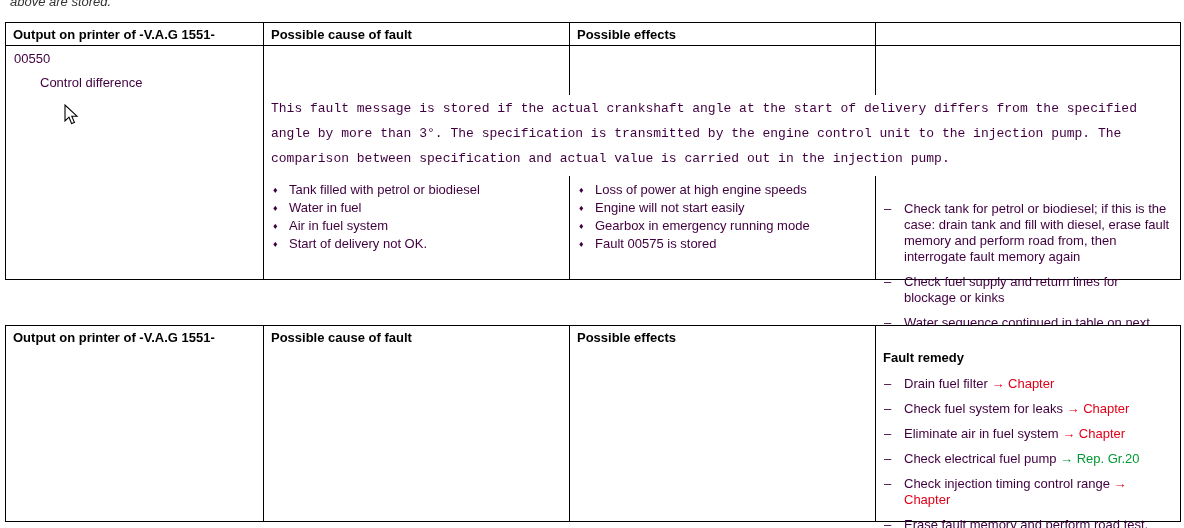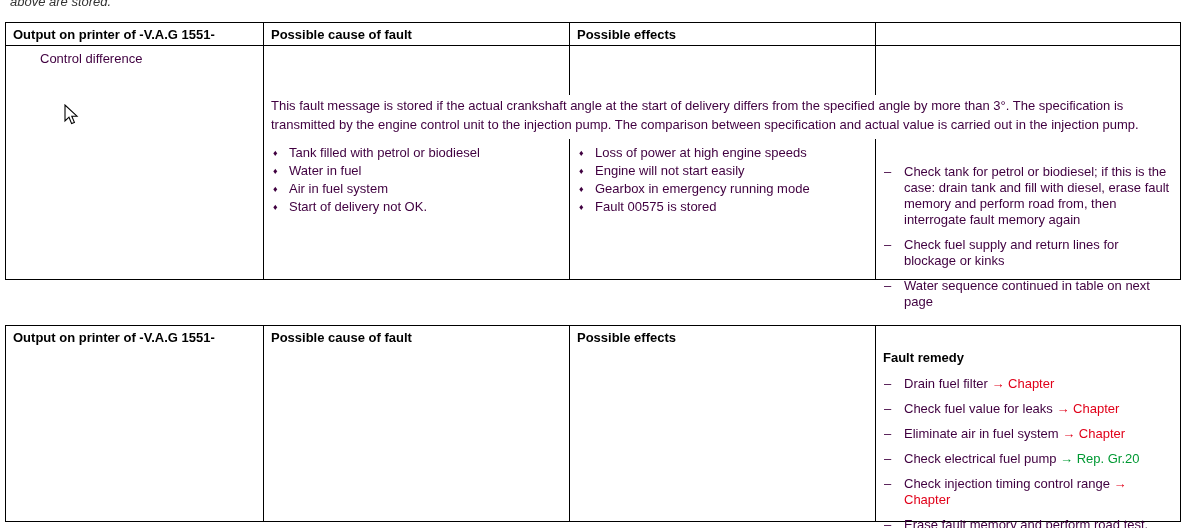--- a/index.html
+++ b/index.html
@@ -19,21 +19,21 @@
   .hdr-cell{box-sizing:border-box;border-right:1px solid #000;padding:4px 6px 0 7px;font-weight:bold;color:#000;white-space:nowrap;overflow:hidden;}
   .w1{width:258px;}.w2{width:306px;}.w3{width:306px;}.w4{flex:1;border-right:none !important;margin-top:20px;}
 
   .t1-body{flex:1;display:flex;min-height:0;}
   .t1-col1{width:258px;box-sizing:border-box;border-right:1px solid #000;padding:6px 6px 0 8px;}
   .t1-col1 .line{line-height:14px;margin-bottom:10px;}
   .t1-col1 .indent{padding-left:26px;}
   .t1-right{flex:1;display:flex;flex-direction:column;min-width:0;}
   .t1-strip{height:49px;display:flex;flex:0 0 auto;}
   .strip-cell{box-sizing:border-box;border-right:1px solid #000;}
-  .t1-desc{padding:1px 16px 5px 7px;line-height:19px;}
+  .t1-desc{padding:1px 16px 5px 7px;line-height:25px;font-family:Liberation Mono, monospace;}
   .t1-lists{flex:1;display:flex;min-height:0;}
   .list-cell{box-sizing:border-box;border-right:1px solid #000;padding:5px 4px 0 7px;}
 
   ul{margin:0;padding:0;list-style:none;}
   .b-item{display:flex;line-height:18px;}
   .b-marker{flex:0 0 16px;text-align:left;padding-left:2px;font-size:9px;line-height:18px;}
   .b-text{flex:1;}
 
   .r-item{display:flex;line-height:16px;margin-bottom:9px;}
   .r-marker{flex:0 0 20px;padding-left:1px;}
@@ -60,20 +60,21 @@
   <div class="tbl" id="table1">
     <div class="hdr-row">
       <div class="hdr-cell w1">Output on printer of -V.A.G 1551-</div>
       <div class="hdr-cell w2">Possible cause of fault</div>
       <div class="hdr-cell w3">Possible effects</div>
       <div class="hdr-cell w4">Fault remedy</div>
     </div>
 
     <div class="t1-body">
       <div class="t1-col1">
+        <div class="line">00550</div>
         <div class="line indent">Control difference</div>
       </div>
 
       <div class="t1-right">
         <div class="t1-strip">
           <div class="strip-cell w2"></div>
           <div class="strip-cell w3"></div>
           <div class="strip-cell w4"></div>
         </div>
 
@@ -155,21 +156,21 @@
     </div>
     <div class="t2-cell w4">
       <div class="t2-hdr">Fault remedy</div>
       <ul class="t2-list">
         <li class="r-item">
           <span class="r-marker">–</span>
           <span class="r-text"><span>Drain fuel filter </span><span class="link-red">→ Chapter</span></span>
         </li>
         <li class="r-item">
           <span class="r-marker">–</span>
-          <span class="r-text"><span>Check fuel value for leaks </span><span class="link-red">→ Chapter</span></span>
+          <span class="r-text"><span>Check fuel system for leaks </span><span class="link-red">→ Chapter</span></span>
         </li>
         <li class="r-item">
           <span class="r-marker">–</span>
           <span class="r-text"><span>Eliminate air in fuel system </span><span class="link-red">→ Chapter</span></span>
         </li>
         <li class="r-item">
           <span class="r-marker">–</span>
           <span class="r-text"><span>Check electrical fuel pump </span><span class="link-green">→ Rep. Gr.20</span></span>
         </li>
         <li class="r-item">

